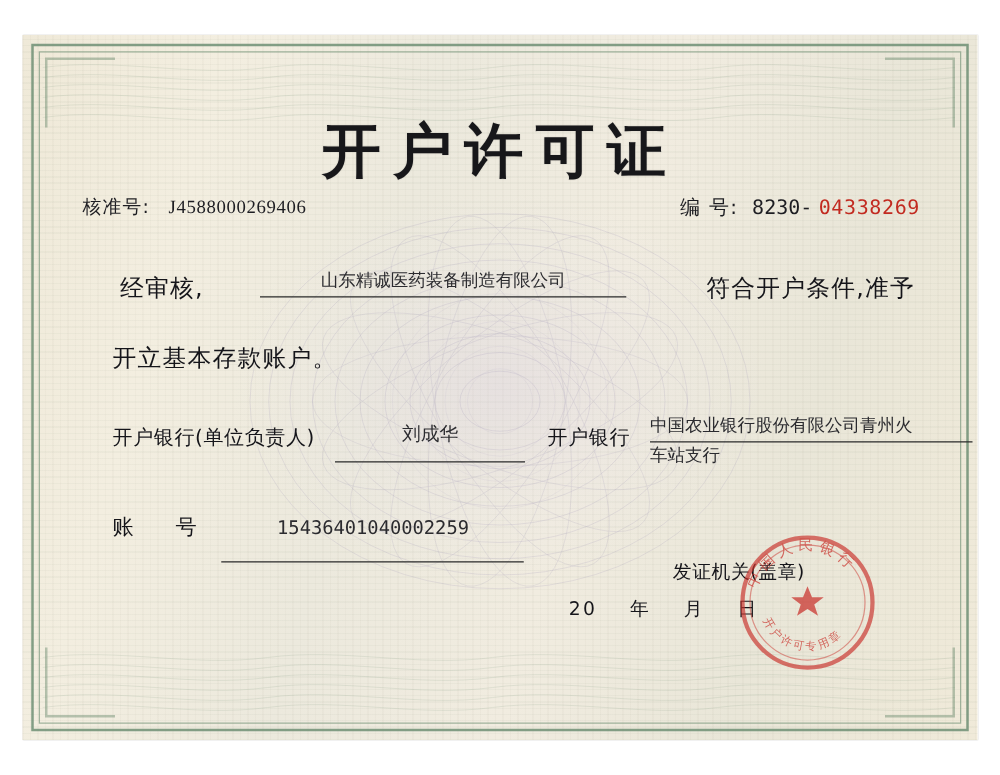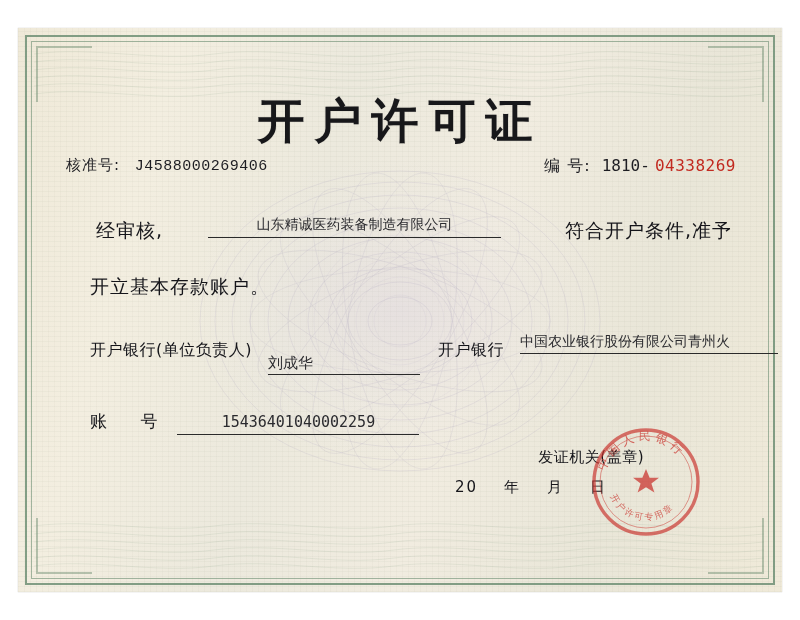--- a/index.html
+++ b/index.html
@@ -88,21 +88,21 @@
     position: absolute;
     left: 48px;
     top: 128px;
     font-size: 15px;
     color: #1d1d22;
     font-family: "DejaVu Sans", "Liberation Sans", sans-serif;
   }
   .row-ref .lbl { letter-spacing: 1px; }
   .row-ref .val {
     margin-left: 10px;
-    font-family: Liberation Mono, monospace;
+    font-family: Liberation Serif, serif;
     font-size: 15px;
     letter-spacing: 0.5px;
   }
 
   .row-no {
     position: absolute;
     right: 46px;
     top: 128px;
     font-size: 16px;
     color: #1d1d22;
@@ -158,26 +158,26 @@
     top: 310px;
     right: 46px;
     height: 44px;
     font-size: 16px;
     color: #15151a;
   }
   .row-rep .lbl-rep { position: absolute; left: 0; top: 2px; letter-spacing: 0.5px; }
   .fill-rep {
     position: absolute;
     left: 178px;
-    top: 16px;
+    top: 0px;
     width: 152px;
     border-bottom: 1px solid #2a2a2a;
-    text-align: left;
-    font-size: 15px;
-    padding-bottom: 1px;
+    text-align: center;
+    font-size: 15px;
+    padding-bottom: 12px;
     color: #2b2b2f;
   }
   .row-rep .lbl-bank { position: absolute; left: 348px; top: 2px; letter-spacing: 0.5px; }
   .fill-bank {
     position: absolute;
     left: 430px;
     top: -6px;
     width: 258px;
     font-size: 14px;
     line-height: 19px;
@@ -202,21 +202,21 @@
     color: #15151a;
   }
   .row-acct .lbl { letter-spacing: 14px; }
   .fill-acct {
     display: inline-block;
     width: 242px;
     border-bottom: 1px solid #2a2a2a;
     text-align: center;
     font-family: "DejaVu Sans Mono", "Liberation Mono", monospace;
     font-size: 15px;
-    padding-bottom: 3px;
+    padding-bottom: 18px;
     margin-left: 6px;
     color: #2b2b2f;
   }
 
   .issuer {
     position: absolute;
     right: 138px;
     top: 420px;
     font-size: 15px;
     letter-spacing: 0.5px;
@@ -330,38 +330,39 @@
 
     <div class="title">开户许可证</div>
 
     <div class="row-ref">
       <span class="lbl">核准号:</span>
       <span class="val">J4588000269406</span>
     </div>
 
     <div class="row-no">
       <span class="lbl">编 号:</span>
-      <span class="prefix">1810-</span>
+      <span class="prefix">8230-</span>
       <span class="red">04338269</span>
     </div>
 
     <div class="body-line1">
       <span class="seg1">经审核,</span>
       <span class="fill-company">山东精诚医药装备制造有限公司</span>
       <span class="seg2">符合开户条件,准予</span>
     </div>
 
     <div class="body-line2">开立基本存款账户。</div>
 
     <div class="row-rep">
       <span class="lbl-rep">开户银行(单位负责人)</span>
       <span class="fill-rep">刘成华</span>
       <span class="lbl-bank">开户银行</span>
       <span class="fill-bank">
         <span class="l1">中国农业银行股份有限公司青州火</span>
+        <span class="l2">车站支行</span>
       </span>
     </div>
 
     <div class="row-acct">
       <span class="lbl">账 号</span><span class="fill-acct">15436401040002259</span>
     </div>
 
     <div class="issuer">发证机关(盖章)</div>
 
     <div class="date-line">

